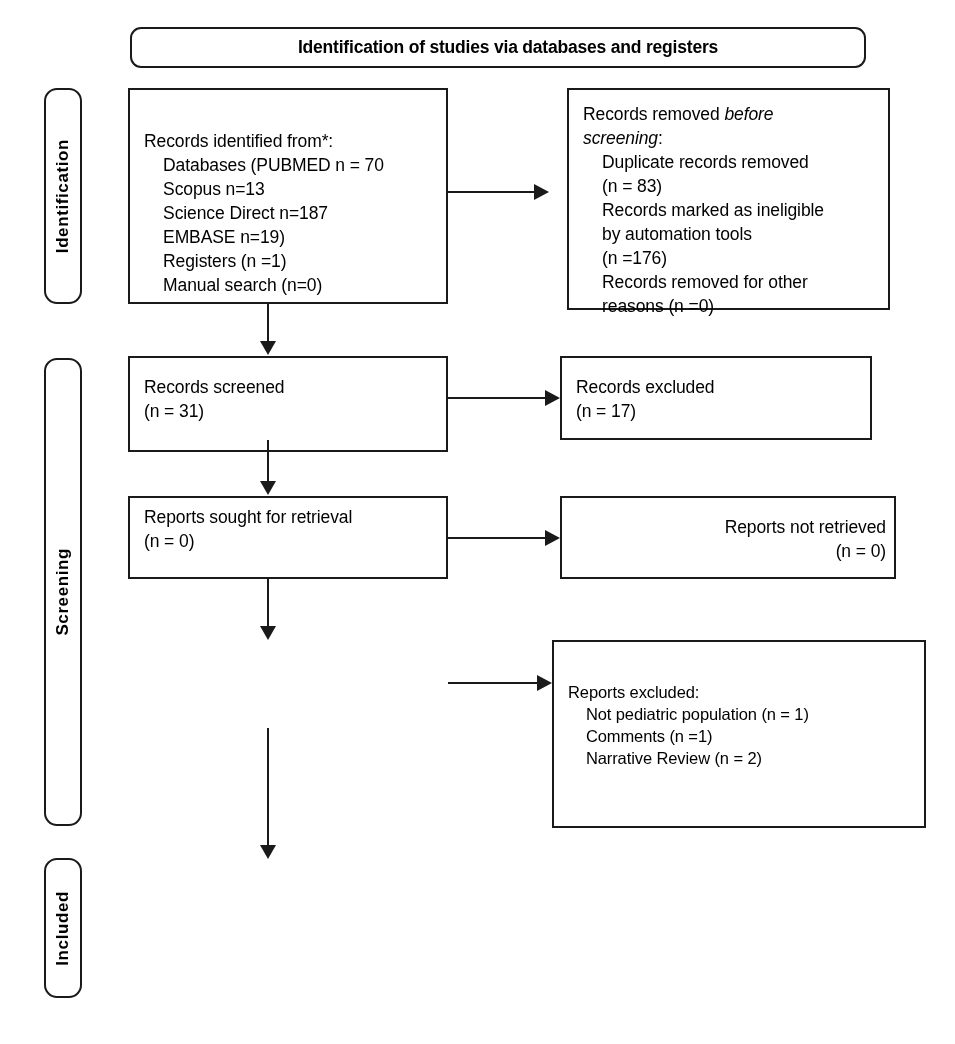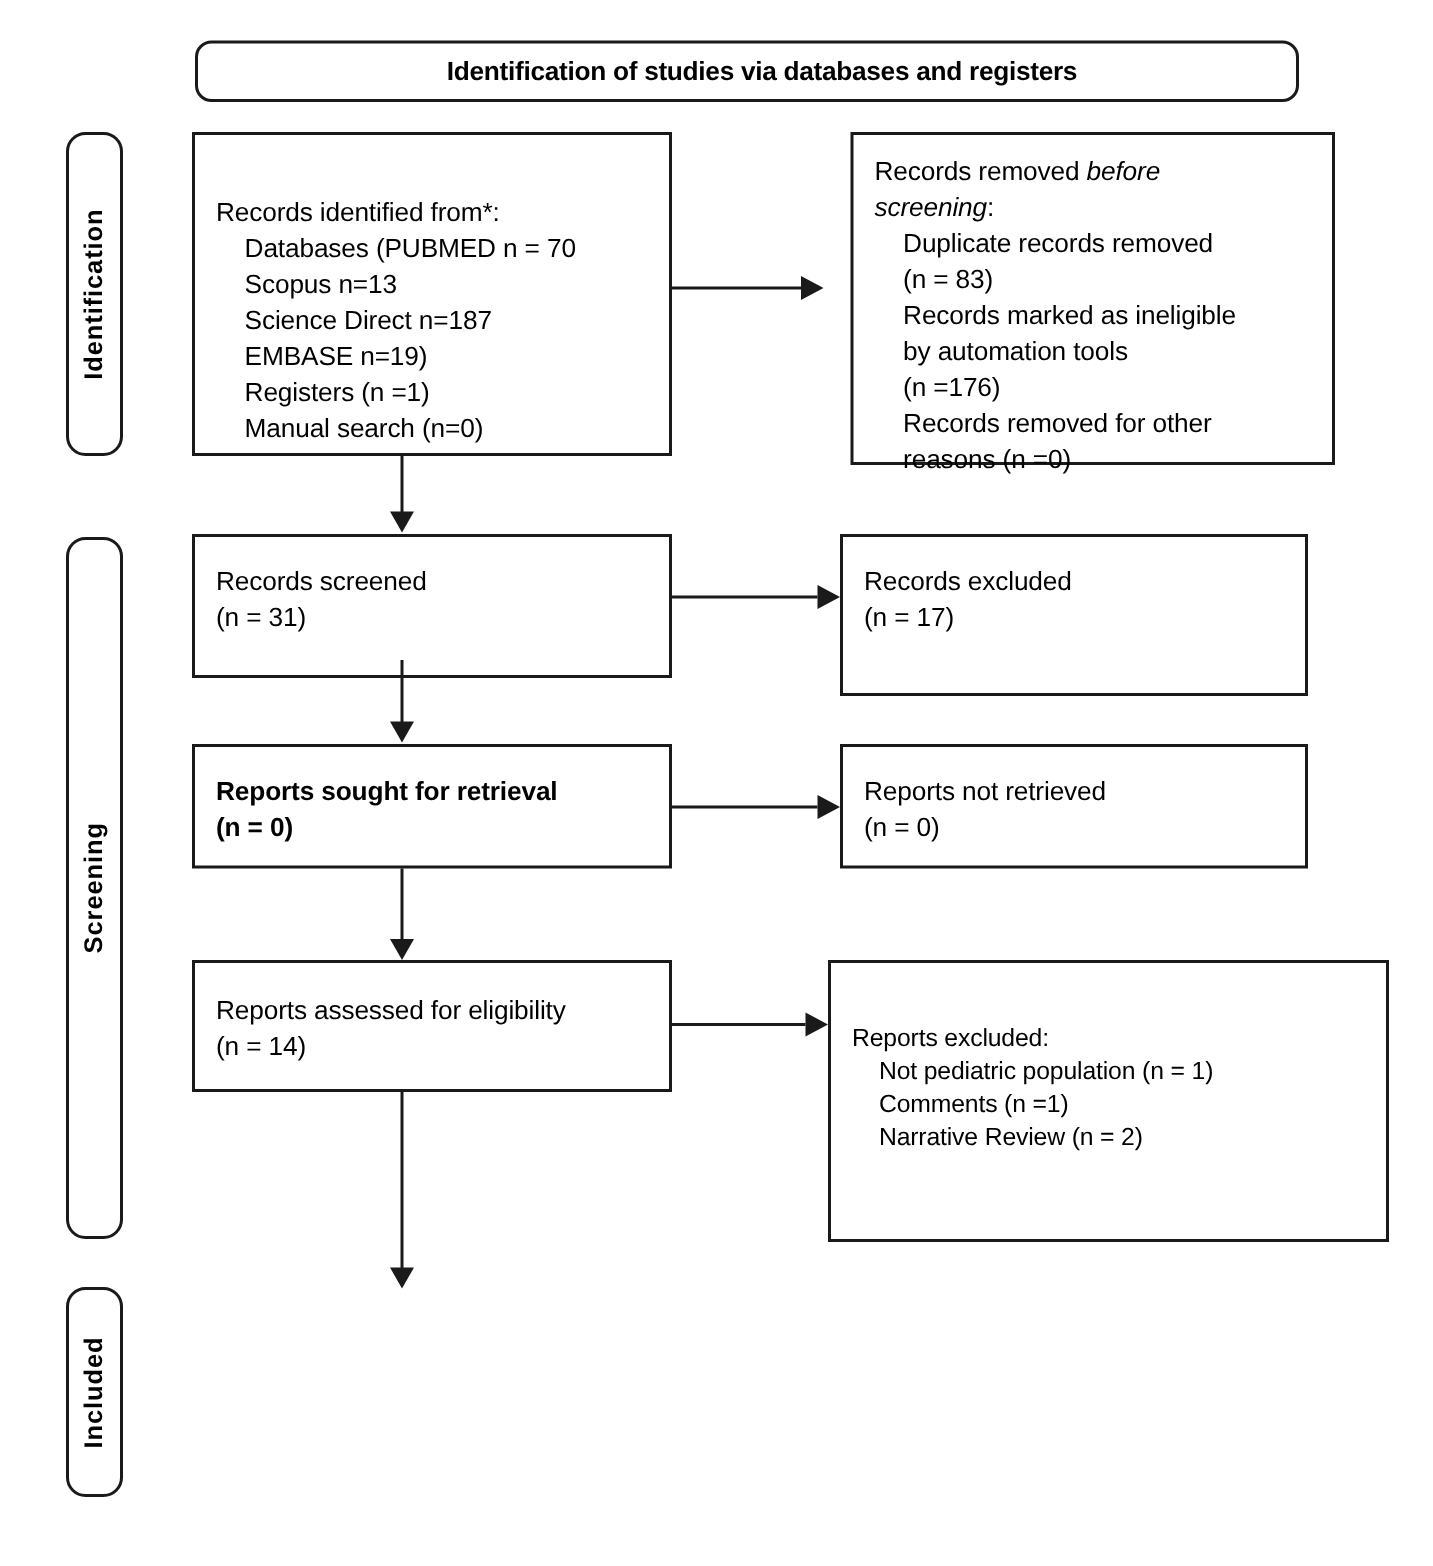--- a/index.html
+++ b/index.html
@@ -139,67 +139,63 @@
       <line x1="12" y1="0" x2="12" y2="38" stroke="#1a1a1a" stroke-width="2"></line>
       <polygon points="4,37 20,37 12,51" fill="#1a1a1a"></polygon>
     </svg>
   </div>
 
   <div class="box" style="left:128px; top:356px; width:320px; height:96px;">
     <div class="txt" style="top:18px;">Records screened
 (n = 31)</div>
   </div>
 
-  <div class="box" style="left:560px; top:356px; width:312px; height:108px;">
+  <div class="box" style="left:560px; top:356px; width:312px; height:84px;">
     <div class="txt" style="top:18px;">Records excluded
 (n = 17)</div>
   </div>
 
   <div class="conn" style="left:448px; top:386px;">
     <svg width="114" height="24" viewBox="0 0 114 24">
       <line x1="0" y1="12" x2="97" y2="12" stroke="#1a1a1a" stroke-width="2"></line>
       <polygon points="97,4 112,12 97,20" fill="#1a1a1a"></polygon>
     </svg>
   </div>
 
   <div class="conn" style="left:256px; top:440px;">
     <svg width="24" height="56" viewBox="0 0 24 56">
       <line x1="12" y1="0" x2="12" y2="42" stroke="#1a1a1a" stroke-width="2"></line>
       <polygon points="4,41 20,41 12,55" fill="#1a1a1a"></polygon>
     </svg>
   </div>
 
   <div class="box" style="left:128px; top:496px; width:320px; height:83px;">
-    <div class="txt" style="top:18px;font-weight:bold;">Reports sought for retrieval
+    <div class="txt" style="top:8px;">Reports sought for retrieval
 (n = 0)</div>
   </div>
 
-  <div class="box" style="left:560px; top:496px; width:312px; height:83px;">
+  <div class="box" style="left:560px; top:496px; width:336px; height:83px;text-align:right;">
     <div class="txt" style="top:18px;">Reports not retrieved
 (n = 0)</div>
   </div>
 
   <div class="conn" style="left:448px; top:526px;">
     <svg width="114" height="24" viewBox="0 0 114 24">
       <line x1="0" y1="12" x2="97" y2="12" stroke="#1a1a1a" stroke-width="2"></line>
       <polygon points="97,4 112,12 97,20" fill="#1a1a1a"></polygon>
     </svg>
   </div>
 
   <div class="conn" style="left:256px; top:579px;">
     <svg width="24" height="62" viewBox="0 0 24 62">
       <line x1="12" y1="0" x2="12" y2="48" stroke="#1a1a1a" stroke-width="2"></line>
       <polygon points="4,47 20,47 12,61" fill="#1a1a1a"></polygon>
     </svg>
   </div>
 
-  <div class="box" style="left:128px; top:640px; width:320px; height:88px;">
-    <div class="txt" style="top:20px;">Reports assessed for eligibility
-(n = 14)</div>
-  </div>
 
   <div class="box" style="left:552px; top:640px; width:374px; height:188px;">
     <div class="txt small" style="top:40px;">Reports excluded:
     Not pediatric population (n = 1)
     Comments (n =1)
     Narrative Review (n = 2)</div>
   </div>
 
   <div class="conn" style="left:448px; top:671px;">
     <svg width="106" height="24" viewBox="0 0 106 24">

